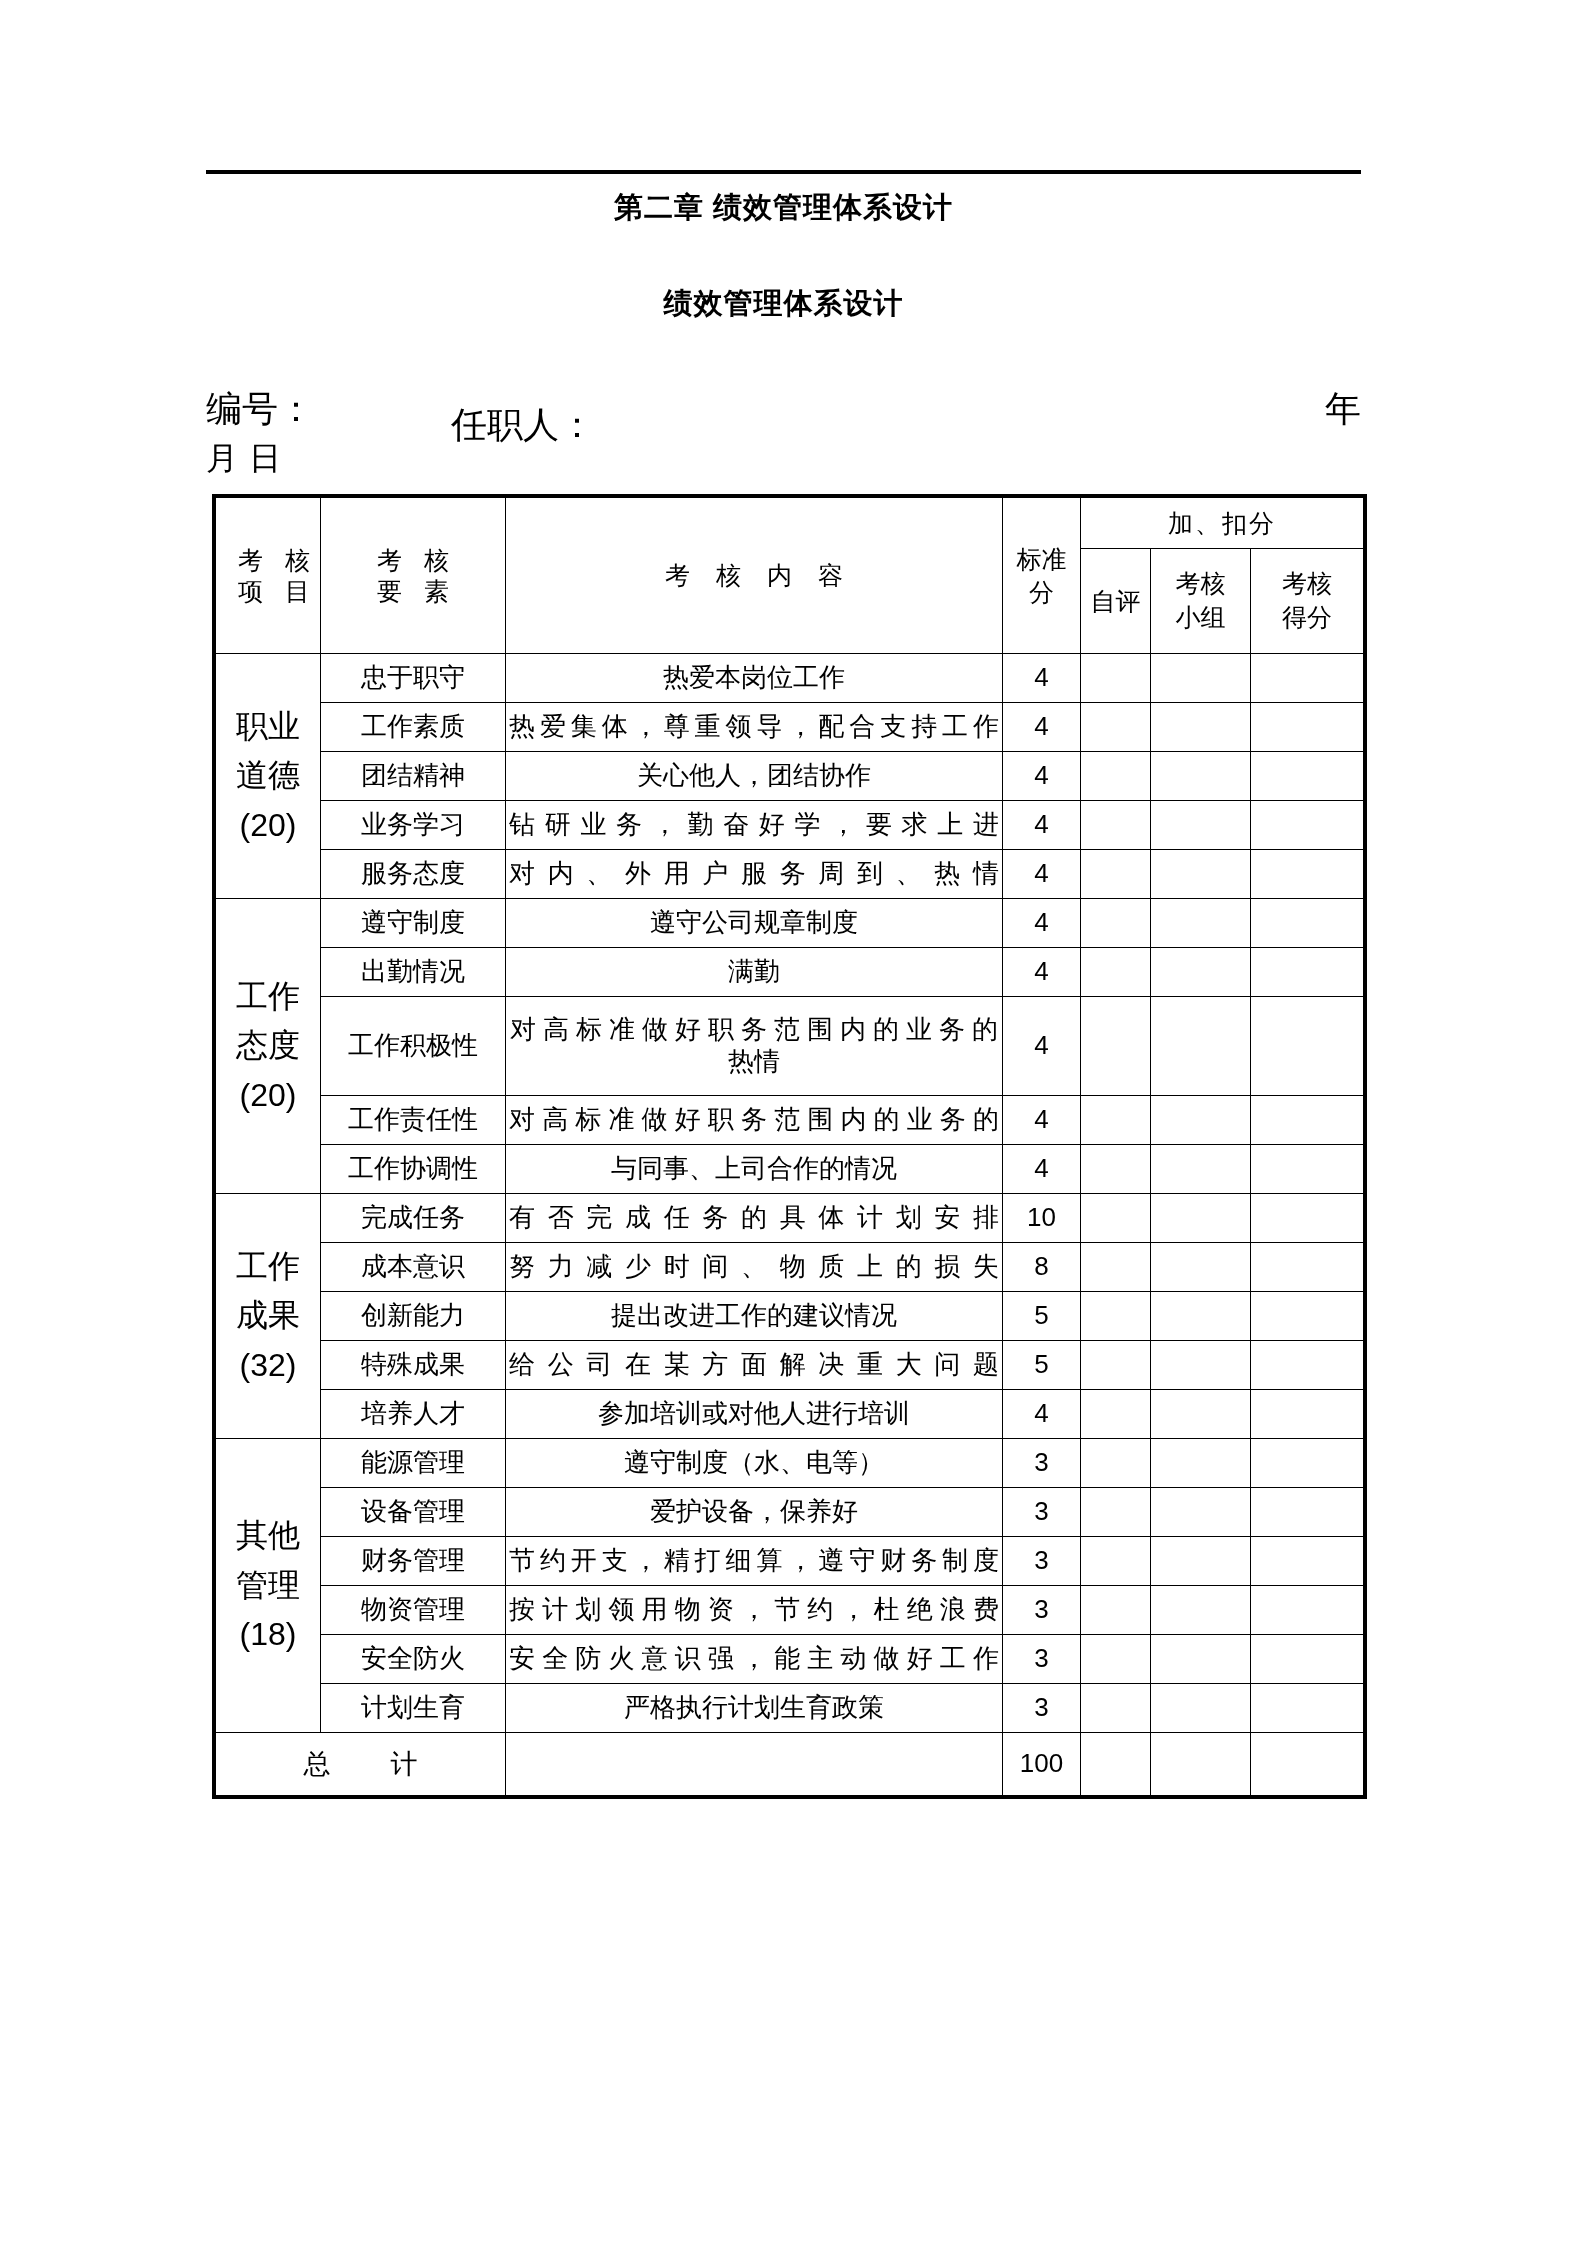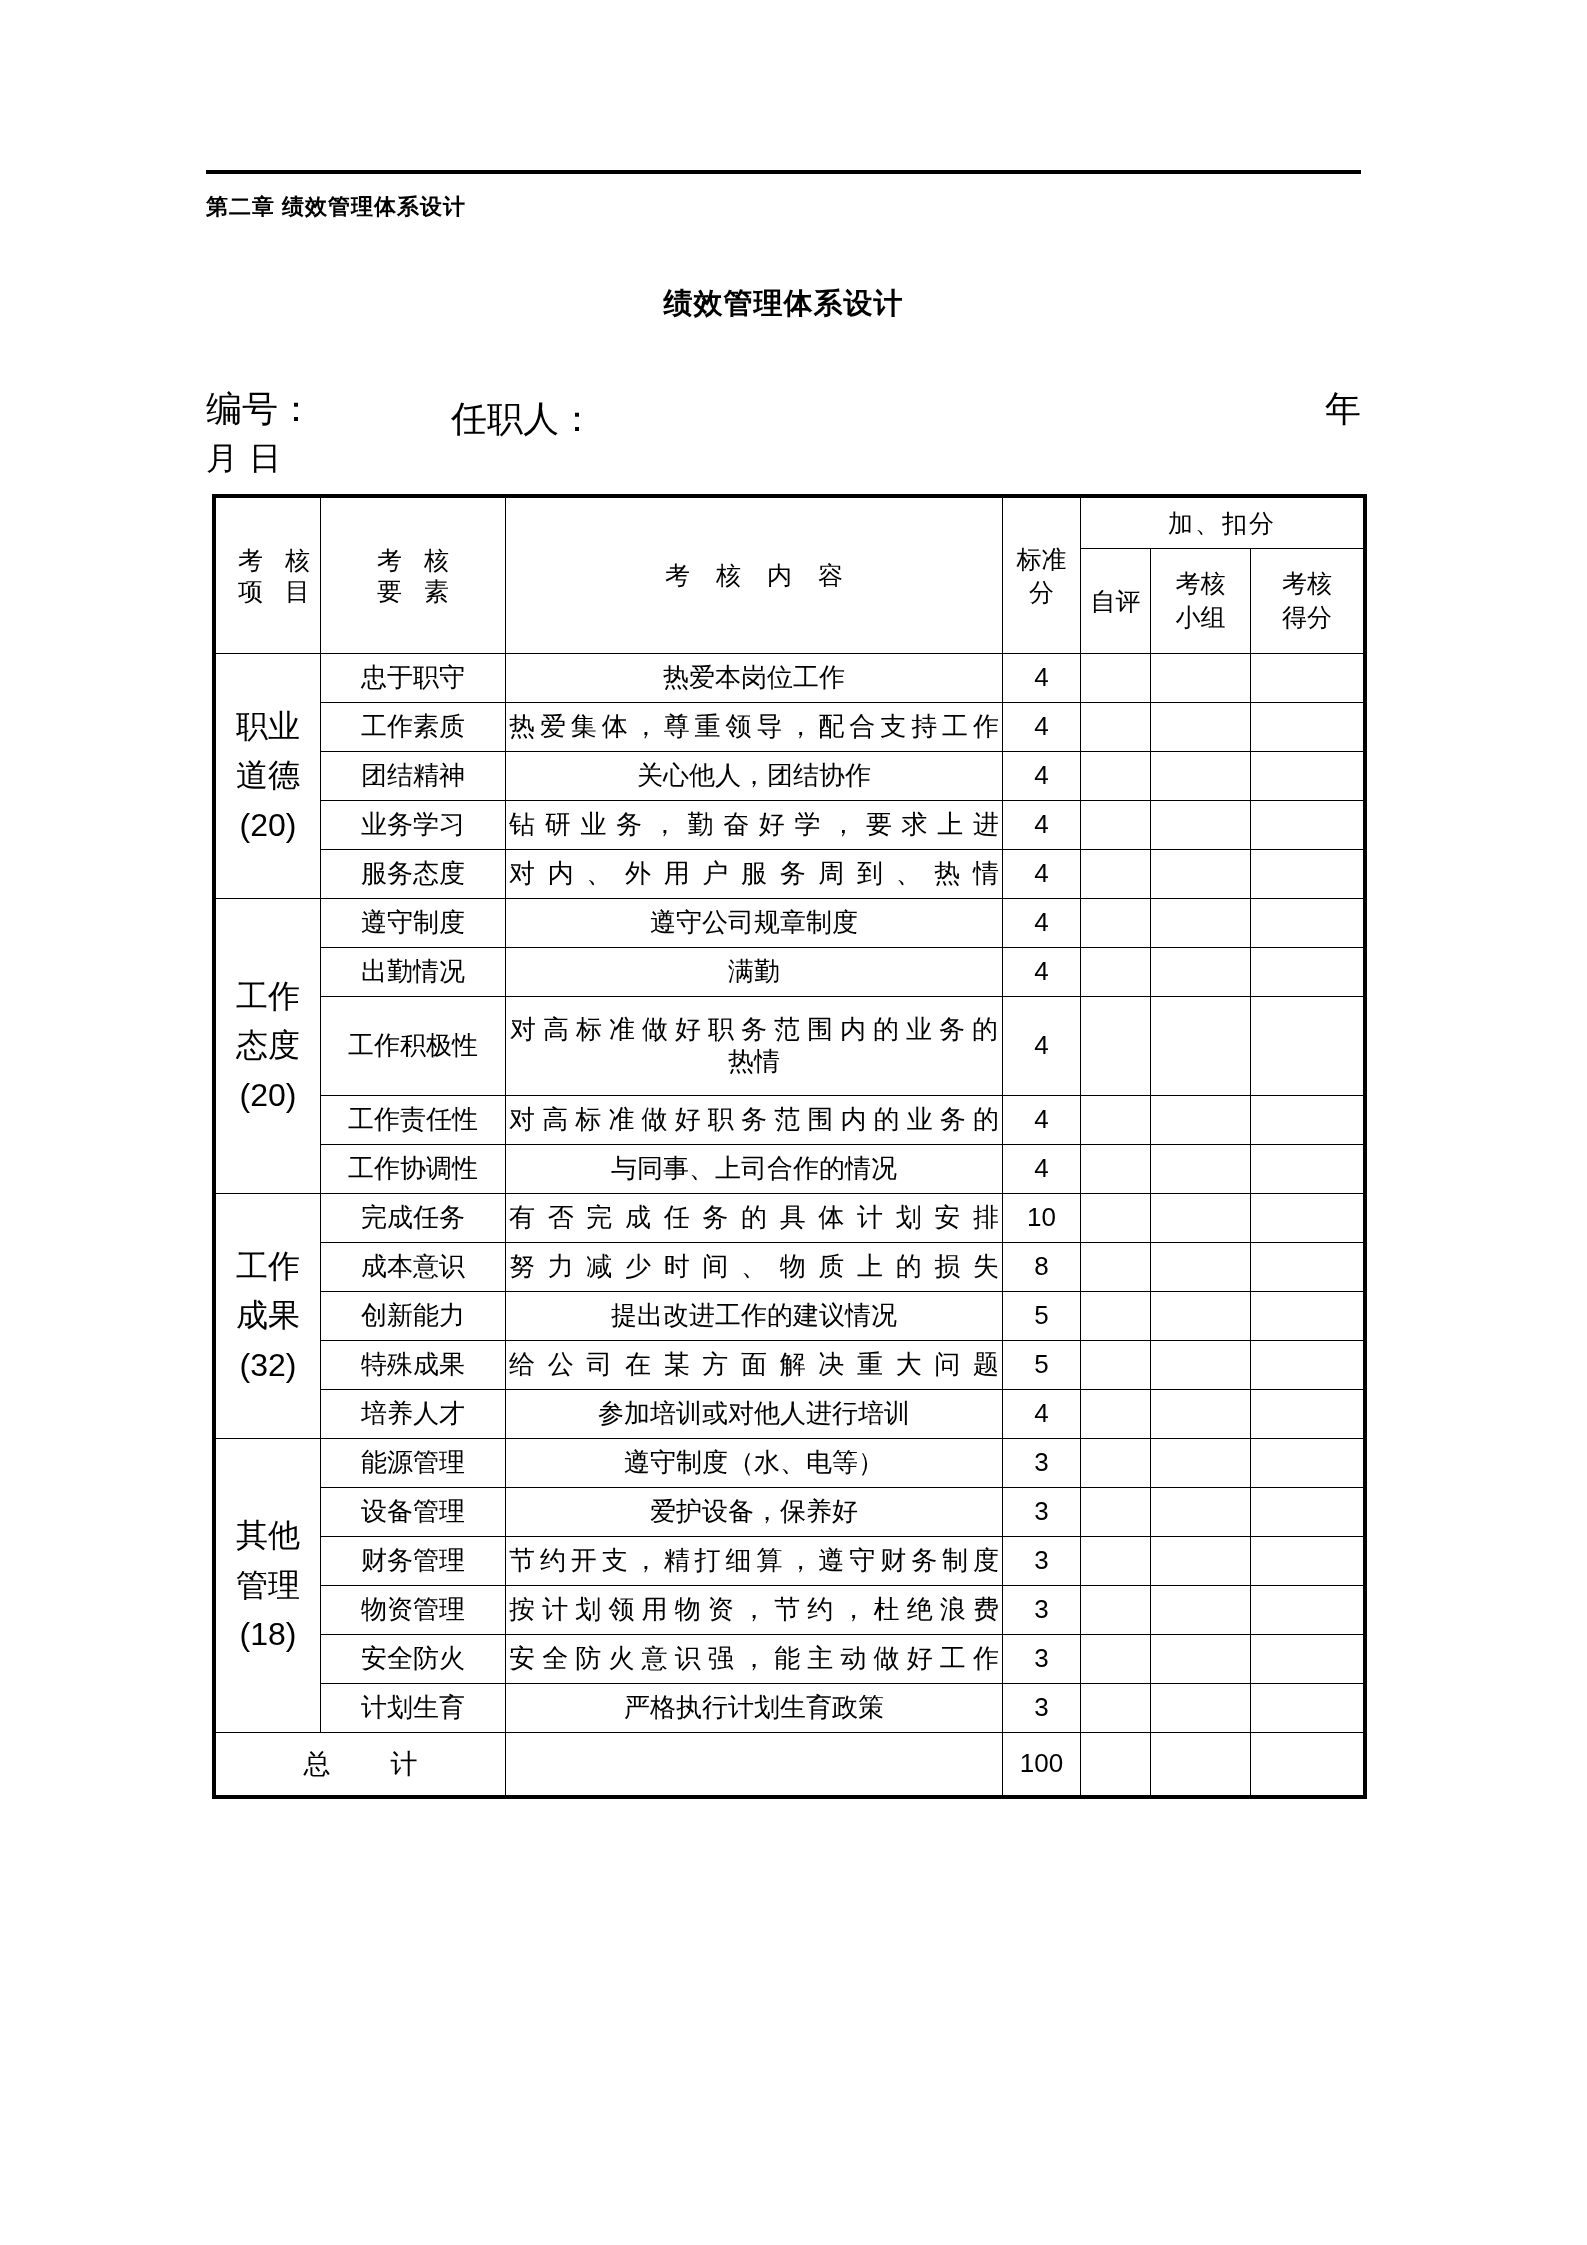--- a/index.html
+++ b/index.html
@@ -31,21 +31,22 @@
     height: 4px;
     background: #000;
   }
 
   
   .chapter-title {
     position: absolute;
     left: 206px;
     top: 186px;
     width: 1155px;
-    font-size: 22px;
+    text-align: center;
+    font-size: 29px;
     font-weight: bold;
     letter-spacing: 1px;
     line-height: 42px;
   }
   .form-title {
     position: absolute;
     left: 206px;
     top: 282px;
     width: 1155px;
     text-align: center;
@@ -67,21 +68,21 @@
     font-family: Liberation Mono, monospace;
   }
   .meta-no {
     position: absolute;
     left: 0px;
     top: 0px;
   }
   .meta-person {
     position: absolute;
     left: 245px;
-    top: 10px;
+    top: 16px;
   }
   .meta-year {
     position: absolute;
     right: 0px;
     top: 0px;
   }
   .meta-line2 {
     position: absolute;
     left: 206px;
     top: 438px;

